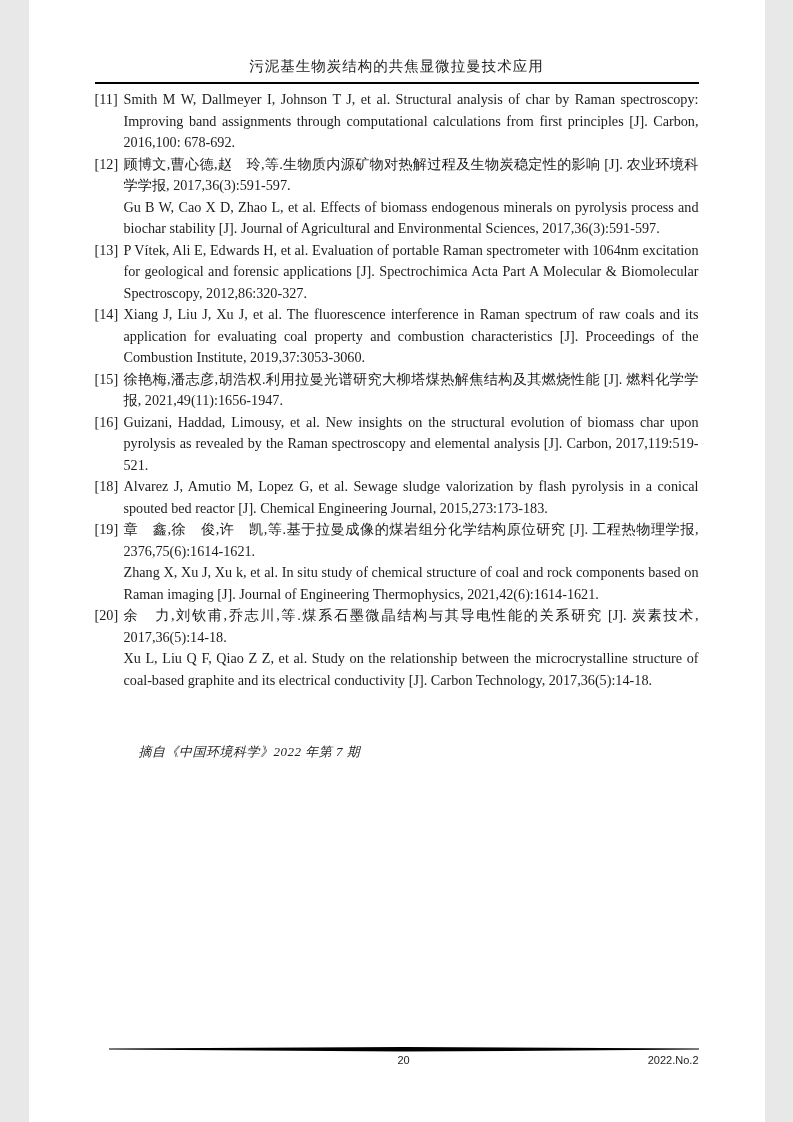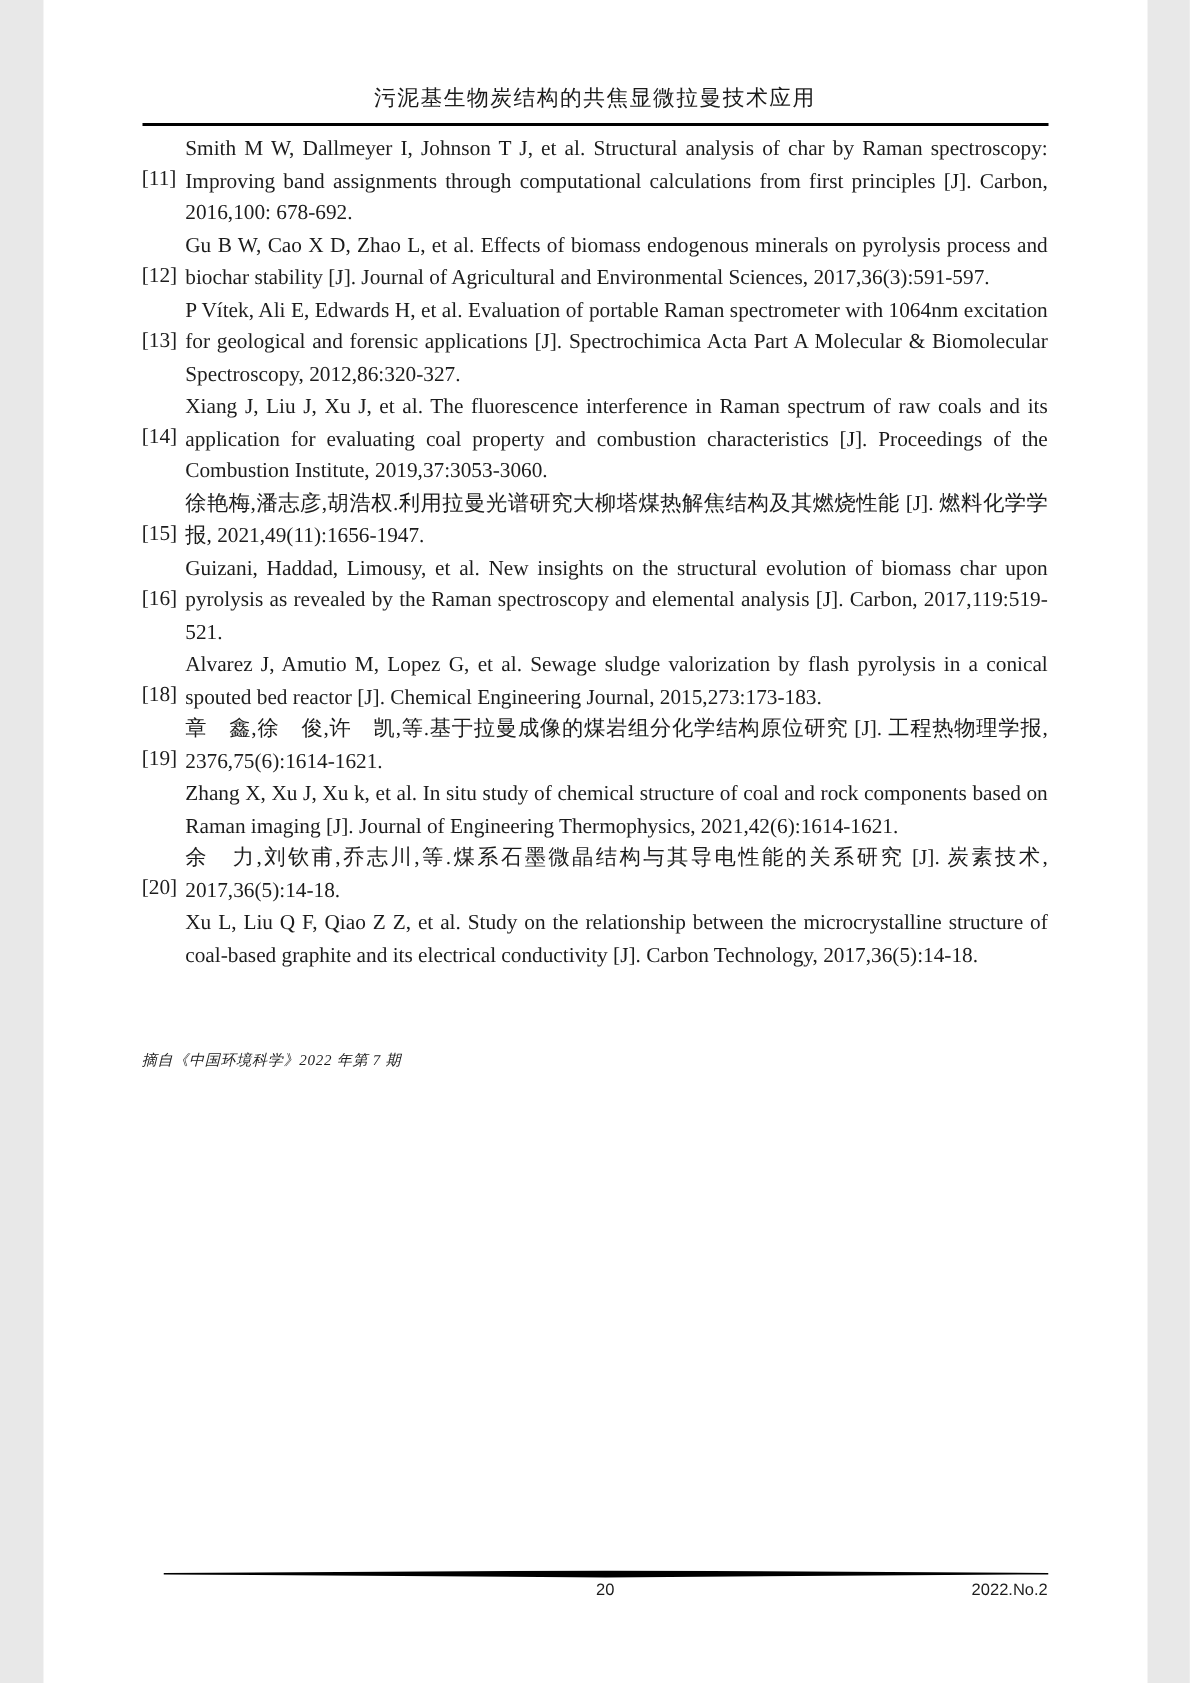--- a/index.html
+++ b/index.html
@@ -31,32 +31,32 @@
     line-height: 21.5px;
   }
   .ref {
     position: relative;
     padding-left: 29px;
   }
   .ref-id {
     position: absolute;
     left: 0;
     top: 0;
-    margin-top: 20px;
   }
   .ref p {
     margin: 0;
     text-align: justify;
     text-justify: inter-word;
   }
   .source-note {
     margin-top: 52px;
     font-style: italic;
-    font-size: 10px;
+    font-size: 13px;
     letter-spacing: 0.5px;
+    margin-left: 44px;
   }
   .footer {
     position: absolute;
     left: 80px;
     right: 66px;
     top: 1047px;
     font-family: "Liberation Sans", "DejaVu Sans", sans-serif;
   }
   .foot-rule { display: block; width: 100%; height: 5px; }
   .foot-row {
@@ -86,20 +86,21 @@
   <div class="head-rule"></div>
 
   <div class="refs">
   <div class="ref">
     <span class="ref-id">[11]</span>
   <p>Smith M W, Dallmeyer I, Johnson T J, et al. Structural analysis of char by Raman spectroscopy: Improving band assignments through computational calculations from first principles [J]. Carbon, 2016,100: 678-692.</p>
       </div>
 
   <div class="ref">
     <span class="ref-id">[12]</span>
+  <p>顾博文,曹心德,赵　玲,等.生物质内源矿物对热解过程及生物炭稳定性的影响 [J]. 农业环境科学学报, 2017,36(3):591-597.</p>
         <p>Gu B W, Cao X D, Zhao L, et al. Effects of biomass endogenous minerals on pyrolysis process and biochar stability [J]. Journal of Agricultural and Environmental Sciences, 2017,36(3):591-597.</p>
       </div>
 
   <div class="ref">
     <span class="ref-id">[13]</span>
   <p>P Vítek, Ali E, Edwards H, et al. Evaluation of portable Raman spectrometer with 1064nm excitation for geological and forensic applications [J]. Spectrochimica Acta Part A Molecular &amp; Biomolecular Spectroscopy, 2012,86:320-327.</p>
       </div>
 
   <div class="ref">
     <span class="ref-id">[14]</span>

